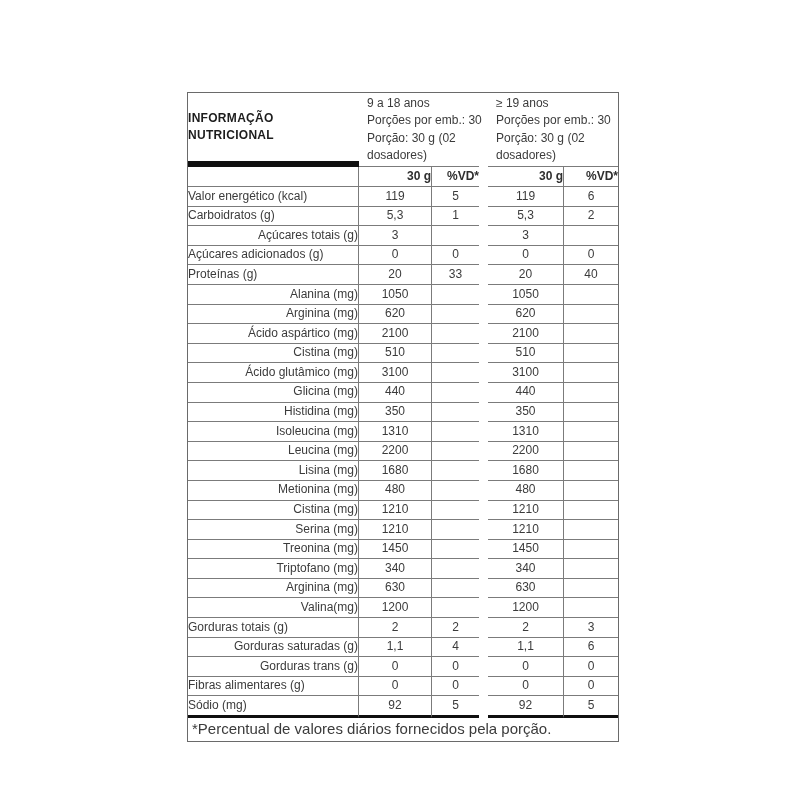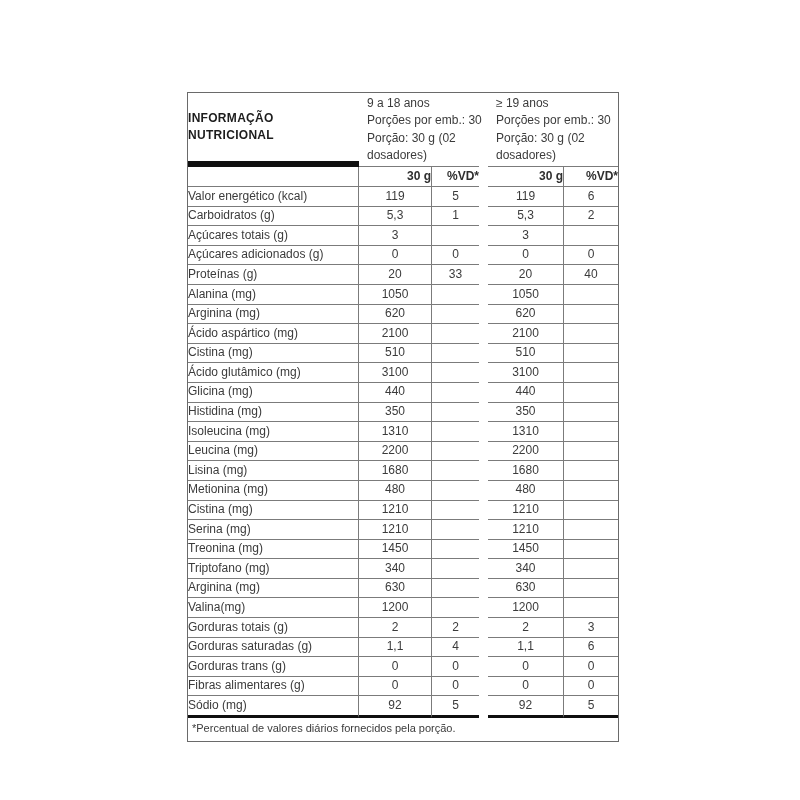--- a/index.html
+++ b/index.html
@@ -63,33 +63,33 @@
   td.c-label { border-right: 1px solid #7b7b7b; border-bottom: 1px solid #7b7b7b; }
   td.c-v1    { border-right: 1px solid #7b7b7b; border-bottom: 1px solid #7b7b7b; }
   td.c-vd1   { border-bottom: 1px solid #7b7b7b; }
   td.c-gap   { border: none; }
   td.c-v2    { border-right: 1px solid #7b7b7b; border-bottom: 1px solid #7b7b7b; }
   td.c-vd2   { border-bottom: 1px solid #7b7b7b; }
   
   tr.r-data td { height: 18.6px; }
   tr.r-data td.val { text-align: center; }
   td.ind0 { padding-left: 5px; }
-  td.ind1 { padding-left: 11px; }
+  td.ind1 { padding-left: 11px; text-align: right; }
   td.ind2 { padding-left: 17px; }
   tr.r-data.last td.c-label,
   tr.r-data.last td.c-v1,
   tr.r-data.last td.c-vd1,
   tr.r-data.last td.c-v2,
   tr.r-data.last td.c-vd2 {
     border-bottom: 3px solid #0f0f0f;
   }
   
   tr.r-foot td {
     height: 18px;
-    font-size: 11px;
+    font-size: 15px;
     padding: 2px 4px 3px 4px;
     vertical-align: middle;
     color: #3b3b3b;
     margin-left: 36px;
   }
 </style>
 </head>
 <body>
 
 <div class="sheet">

